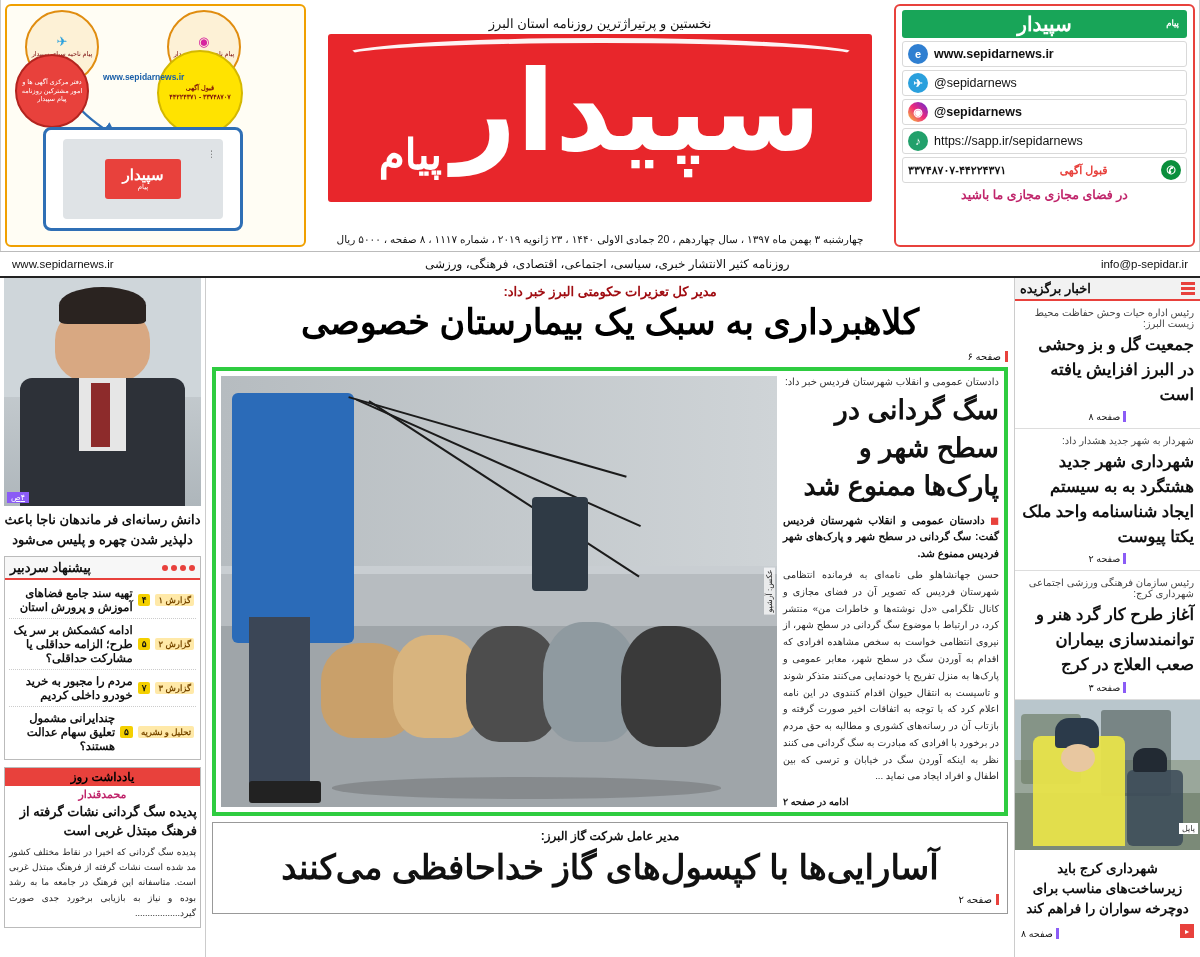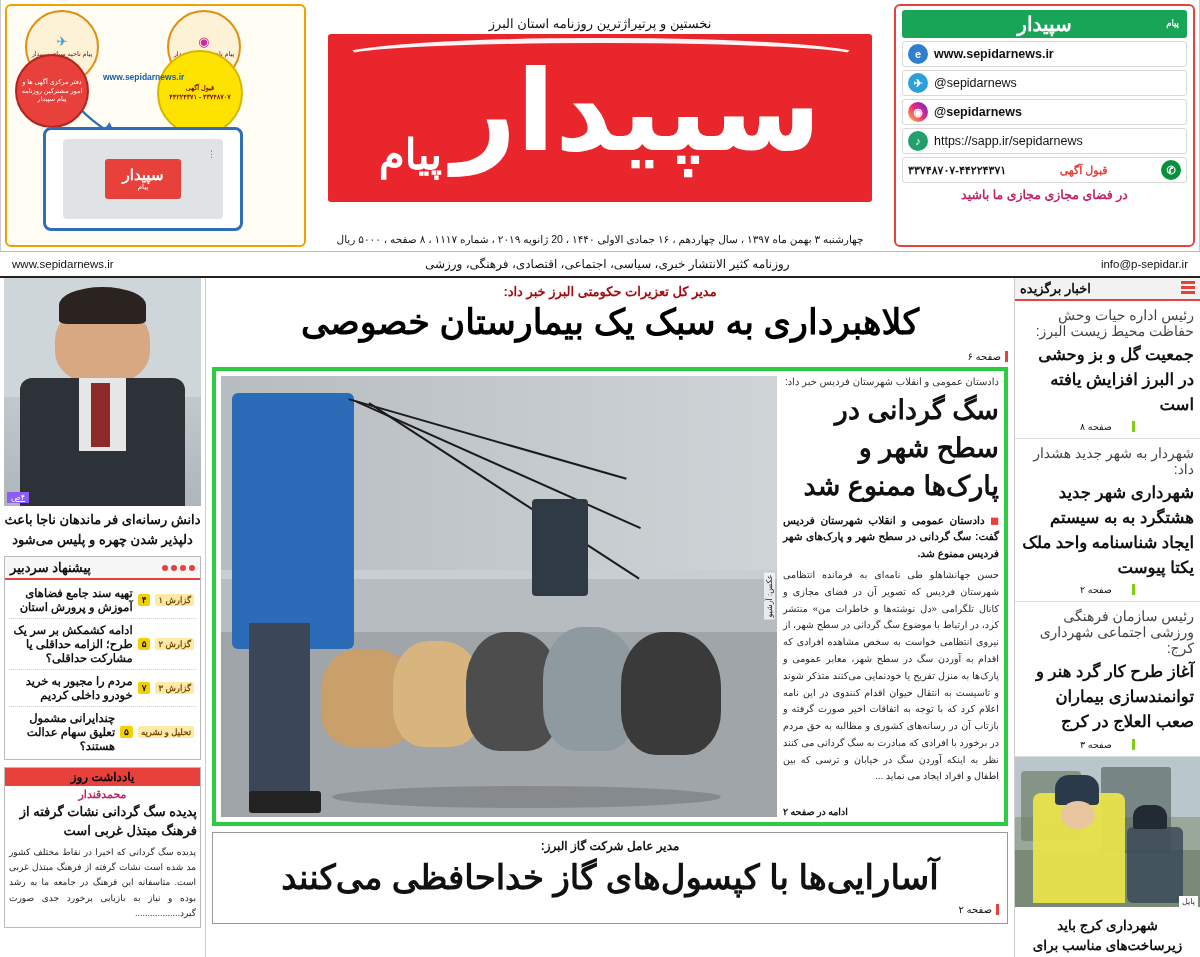--- a/index.html
+++ b/index.html
@@ -131,58 +131,58 @@
 
   
   .content { display: flex; width: 1200px; height: 679px; direction: rtl; }
   .col-right { width: 186px; border-left: 1px solid #ccc; padding: 0; }
   .col-main { flex: 1; padding: 4px 6px 0 6px; }
   .col-left { width: 206px; border-right: 1px solid #ccc; padding: 0 4px; }
 
   
   .side-head {
     background: #f2f2f2; border-bottom: 2px solid #e8413c;
-    display: flex; justify-content: space-between;
+    display: flex; align-items: center; justify-content: space-between;
     padding: 3px 5px;
   }
   .side-head .t { font-weight: bold; font-size: 13px; color: #111; }
   .side-head .bars { display: flex; flex-direction: column; gap: 2px; }
   .side-head .bars i { display: block; width: 14px; height: 3px; background: #e8413c; }
   .news-item { padding: 6px 6px 4px 6px; border-bottom: 1px solid #ddd; }
-  .kicker { font-size: 14px; color: #444; text-align: right; margin-bottom: 3px; }
+  .kicker { font-size: 10px; color: #444; text-align: right; margin-bottom: 3px; }
   .side-title {
     font-size: 16.5px; font-weight: bold; line-height: 1.5; text-align: right; color: #111;
   }
   .pagetag {
     margin-top: 5px; display: inline-block; font-size: 9.5px; color: #111;
-    border-right: 3px solid #84cc16; padding-right: 20px;
+    border-right: 3px solid #8b5cf6; padding-right: 3px;
   }
   .side-photo { width: 100%; height: 150px; position: relative; overflow: hidden; background: #9bb0bd; }
   .side-photo .badge {
-    position: absolute; right: 2px; bottom: 0; background: #fff; font-size: 8px; padding: 1px 3px; color:#333;
+    position: absolute; right: 2px; bottom: 16px; background: #fff; font-size: 8px; padding: 1px 3px; color:#333;
   }
 
   
   .main-kicker { text-align: center; font-size: 13px; font-weight: bold; color: #a00d12; margin: 2px 0 2px; }
   .main-headline {
     text-align: center; font-size: 35px; font-weight: bold; line-height: 1.22; color: #000;
     letter-spacing: -1px; margin: 0 0 2px;
   }
   .main-pagetag { font-size: 10px; text-align: right; border-right: 3px solid #e8413c; padding-right: 4px; display:inline-block; }
 
   .hero {
     border: 4px solid #2ecc40; padding: 5px; display: flex; gap: 6px; direction: rtl; margin-top: 3px;
   }
   .hero-text { width: 216px; }
   .hero-kicker { font-size: 10px; text-align: right; color: #333; margin-bottom: 4px; }
   .hero-title { font-size: 27px; font-weight: bold; line-height: 1.42; text-align: right; }
   .hero-lead { font-size: 10.5px; font-weight: bold; line-height: 1.6; text-align: justify; margin-top: 6px; }
   .hero-lead .mark { color: #e8413c; }
   .hero-body { font-size: 9.6px; line-height: 1.75; text-align: justify; margin-top: 5px; color: #222; }
-  .hero-more { font-size: 9.5px; font-weight: bold; text-align: left; margin-top: 21px; font-family: Liberation Serif, serif; }
+  .hero-more { font-size: 9.5px; font-weight: bold; text-align: left; margin-top: 11px; }
   .hero-photo { flex: 1; position: relative; overflow: hidden; background: #b9c2c6; min-height: 420px; }
   .hero-photo .caption-v {
     position: absolute; right: 2px; top: 50%; transform: translateY(-50%) rotate(180deg);
     writing-mode: vertical-rl; font-size: 8px; color: #222; background: rgba(255,255,255,.7); padding: 2px 1px;
   }
 
   .lower-story { border: 1px solid #999; margin-top: 6px; padding: 6px 8px; }
   .lower-kicker { font-size: 12px; font-weight: bold; text-align: center; color: #111; }
   .lower-headline { font-size: 34px; font-weight: bold; text-align: center; line-height: 1.3; margin-top: 2px; }
   .lower-tag { font-size: 10px; border-right: 3px solid #e8413c; padding-right: 4px; display: inline-block; margin-top: 2px; }
@@ -257,21 +257,21 @@
       </div>
     </div>
 
     <div class="mh-center">
       <div class="mh-slogan">نخستین و پرتیراژترین روزنامه استان البرز</div>
       <div class="logo-red">
         <div class="logo-swoosh"></div>
         <div class="sepidar">سپیدار</div>
         <div class="payam">پیام</div>
       </div>
-      <div class="mh-dateline">چهارشنبه ۳ بهمن ماه ۱۳۹۷ ، سال چهاردهم ، ۱۶ جمادی الاولی ۱۴۴۰ ، 20 ژانویه ۲۰۱۹ ، شماره ۱۱۱۷ ، ۸ صفحه ، ۵۰۰۰ ریال</div>
+      <div class="mh-dateline">چهارشنبه ۳ بهمن ماه ۱۳۹۷ ، سال چهاردهم ، 20 جمادی الاولی ۱۴۴۰ ، ۲۳ ژانویه ۲۰۱۹ ، شماره ۱۱۱۷ ، ۸ صفحه ، ۵۰۰۰ ریال</div>
     </div>
 
     <div class="mh-left">
       <div class="promo-box">
         <svg class="arrow-svg" viewBox="0 0 306 248">
           <path d="M60 80 C 70 110, 90 120, 110 135" stroke="#2f6fb5" stroke-width="2.5" fill="none" marker-end="url(#ah)"></path>
           <path d="M205 120 C 195 135, 180 145, 165 150" stroke="#2f6fb5" stroke-width="2.5" fill="none" marker-end="url(#ah)"></path>
           <defs>
             <marker id="ah" markerWidth="7" markerHeight="7" refX="5" refY="3.5" orient="auto">
               <path d="M0,0 L7,3.5 L0,7 z" fill="#2f6fb5"></path>

